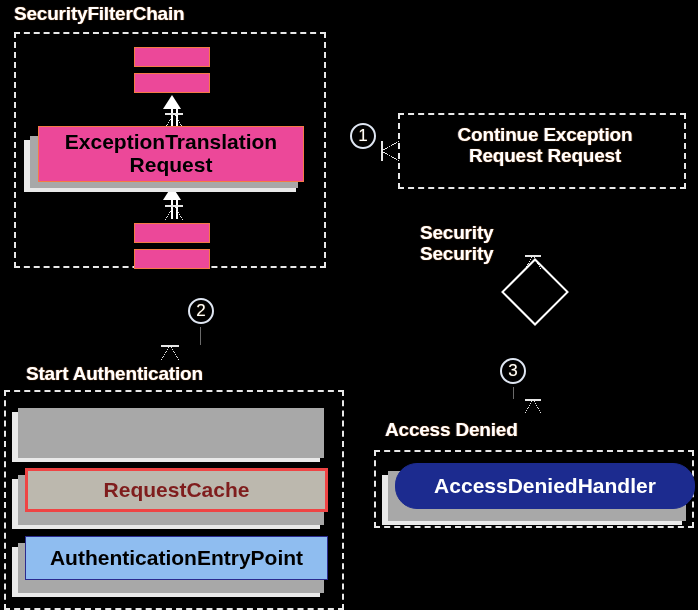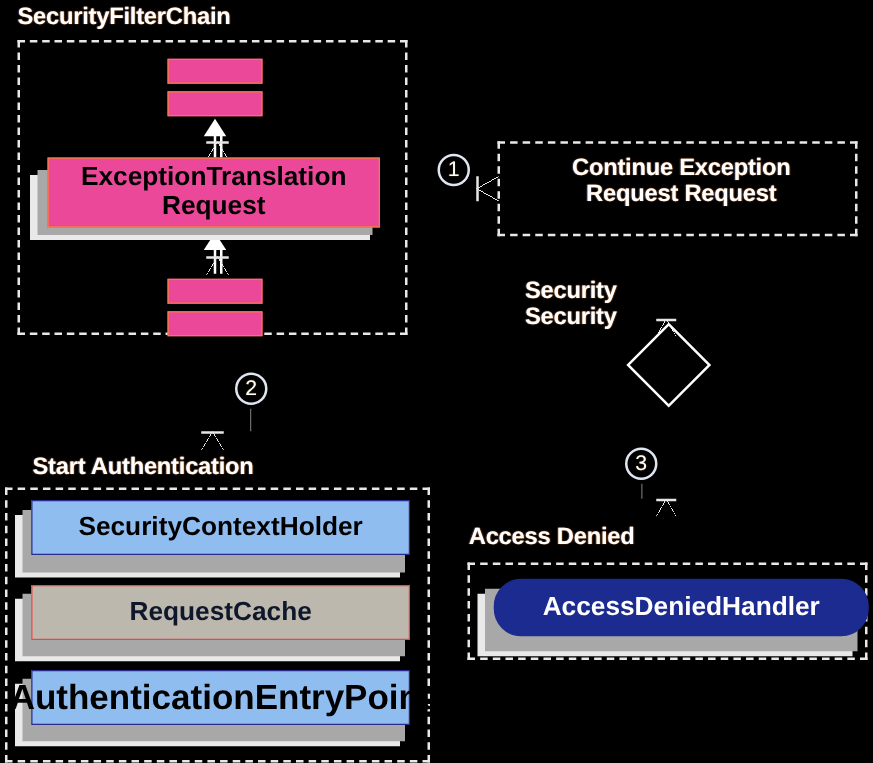--- a/index.html
+++ b/index.html
@@ -38,21 +38,21 @@
     box-sizing:border-box;
     display:flex;align-items:center;justify-content:center;
     text-align:center;
     font-weight:bold;
     color:#000;
     line-height:1.08;
     z-index:3;
   }
   .node.orange{background:#ec4899;border:1px solid #f47b45;}
   .node.blue{background:#8fbdf0;border:1px solid #2b2b8f;color:#000;}
-  .node.gray{background:#bcb8ae;border:1px solid #ef4444;color:#0f172a;text-align:right;}
+  .node.gray{background:#bcb8ae;border:3px solid #ef4444;color:#7f1d1d;text-align:right;}
   .node.navy{background:#1c2b8f;border:1px solid #1c2b8f;color:#fff;}
 
   
   .shadow-mid{position:absolute;background:#a8a8a8;z-index:2;}
   .shadow-far{position:absolute;background:#e9e9e9;z-index:1;}
 
   
   .step{
     position:absolute;
     width:26px;height:26px;border-radius:50%;
@@ -159,35 +159,34 @@
   <div class="step" style="left:188px;top:298px;">2</div>
   <div class="dotline" style="left:200px;top:327px;height:18px;"></div>
   <div class="tri-hollow-down" style="left:161px;top:345px;width:18px;height:15px;"></div>
 
   <div class="group-label" style="left:14px;top:364px;margin-left:12px;">Start Authentication</div>
 
   <div class="group" style="left:4px;top:390px;width:340px;height:220px;"></div>
 
   <div class="shadow-far" style="left:12px;top:412px;width:308px;height:50px;"></div>
   <div class="shadow-mid" style="left:18px;top:408px;width:306px;height:50px;"></div>
-  <div class="node blue" style="left:25px;top:400px;width:303px;height:44px;font-size:21px;">SecurityContextHolder</div>
 
   <div class="shadow-far" style="left:12px;top:479px;width:308px;height:50px;"></div>
   <div class="shadow-mid" style="left:18px;top:475px;width:306px;height:50px;"></div>
   <div class="node gray" style="left:25px;top:468px;width:303px;height:44px;font-size:21px;">RequestCache</div>
 
   <div class="shadow-far" style="left:12px;top:547px;width:308px;height:50px;"></div>
   <div class="shadow-mid" style="left:18px;top:543px;width:306px;height:50px;"></div>
-  <div class="node blue" style="left:25px;top:536px;width:303px;height:44px;font-size:28px;">AuthenticationEntryPoint</div>
+  <div class="node blue" style="left:25px;top:536px;width:303px;height:44px;font-size:21px;">AuthenticationEntryPoint</div>
 
   <div class="step" style="left:500px;top:358px;">3</div>
   <div class="dotline" style="left:513px;top:387px;height:12px;"></div>
   <div class="tri-hollow-down" style="left:525px;top:399px;width:16px;height:14px;"></div>
 
-  <div class="group-label" style="left:375px;top:420px;">Access Denied</div>
+  <div class="group-label" style="left:385px;top:420px;">Access Denied</div>
 
   <div class="group" style="left:374px;top:450px;width:320px;height:78px;"></div>
 
   <div class="shadow-far" style="left:382px;top:475px;width:300px;height:50px;"></div>
   <div class="shadow-mid" style="left:388px;top:471px;width:298px;height:50px;"></div>
   <div class="node navy" style="left:395px;top:463px;width:300px;height:46px;font-size:21px;border-radius:22px;">AccessDeniedHandler</div>
 
 </div>
 
 </body></html>

